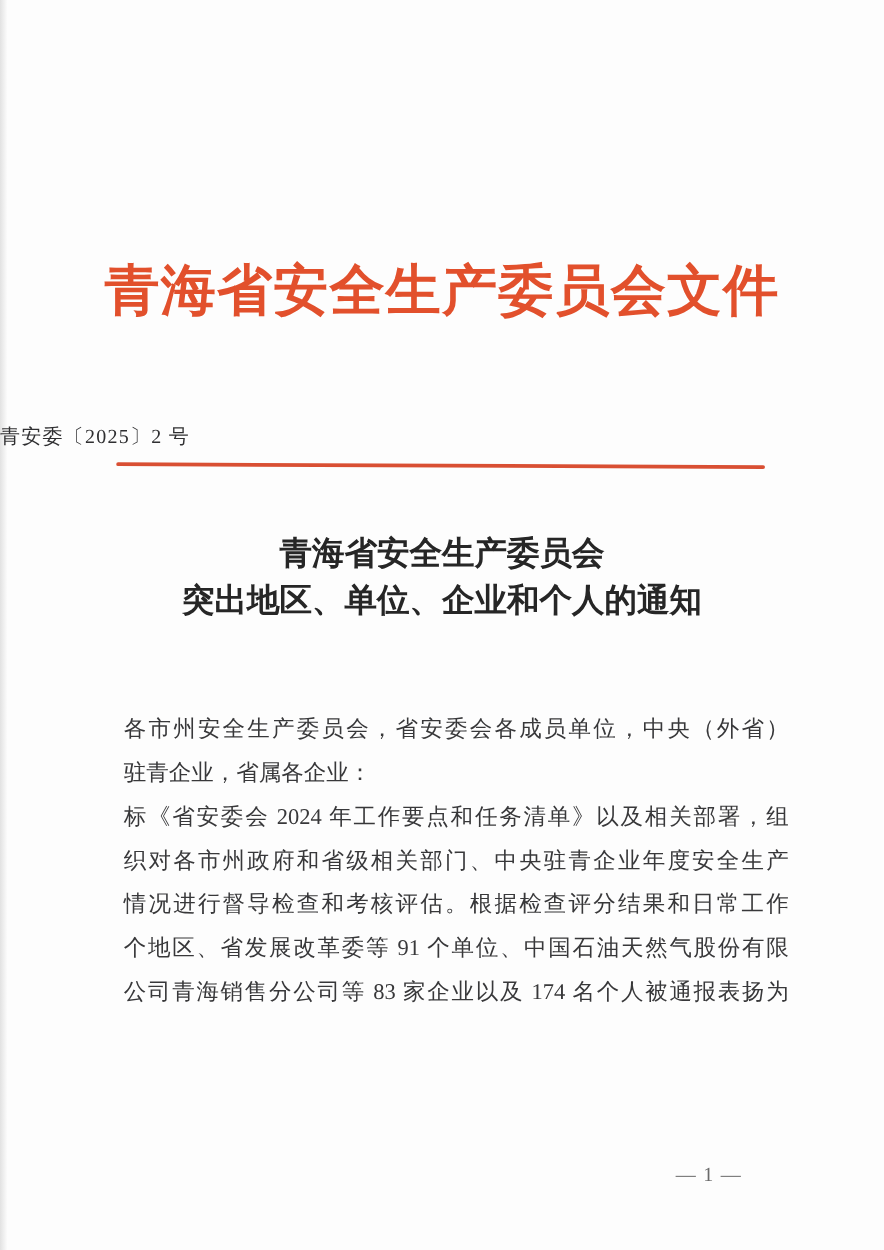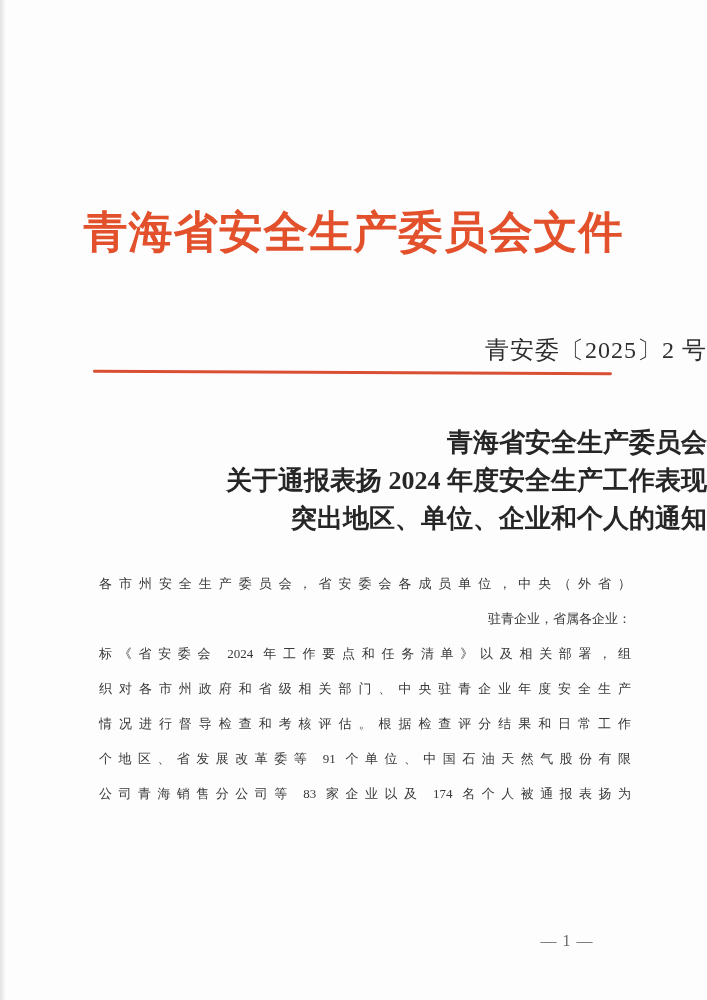--- a/index.html
+++ b/index.html
@@ -31,55 +31,55 @@
     font-size: 44px;
     font-weight: 700;
     letter-spacing: 1px;
     line-height: 66px;
     color: var(--accent-red, #e2502c);
   }
   .doc-number {
     position: absolute;
     top: 336px; left: 0;
     width: 100%;
-    text-align: right;
-    font-size: 24px;
+    text-align: left;
+    font-size: 16px;
     letter-spacing: 1px;
     line-height: 28px;
     color: #2f2f31;
   }
   .red-rule {
     position: absolute;
     top: 371px; left: 93px;
     width: 519px; height: 3px;
     border-radius: 2px;
     background: var(--rule-red, #d94f33);
     transform: rotate(0.25deg);
   }
   .doc-title {
     position: absolute;
     top: 424px; left: 0;
     width: 100%;
-    text-align: right;
+    text-align: center;
     font-size: 26px;
     font-weight: 700;
     line-height: 38px;
     color: var(--heading-ink, #262626);
   }
   .body-block {
     position: absolute;
     top: 566px; left: 99px;
     width: 532px;
-    font-size: 13px;
+    font-size: 18px;
     color: var(--body-ink, #38383a);
   }
   .body-line {
     height: 35px;
     line-height: 35px;
-    text-align: right;
+    text-align: left;
   }
   .body-line.fill {
     text-align: justify;
     text-align-last: justify;
   }
   .body-line.indent {
     text-indent: 2em;
   }
   .page-number {
     position: absolute;
@@ -100,21 +100,20 @@
   <div class="left-edge"></div>
 
   <div class="agency-header">青海省安全生产委员会文件</div>
 
   <div class="doc-number">青安委〔2025〕2 号</div>
 
   <div class="red-rule"></div>
 
   <div class="doc-title">
     <div class="title-line">青海省安全生产委员会</div>
-    <div class="title-line">关于通报表扬 2024 年度安全生产工作表现</div>
     <div class="title-line">突出地区、单位、企业和个人的通知</div>
   </div>
 
   <div class="body-block" id="body-lines">
       <div class="body-line fill">各市州安全生产委员会，省安委会各成员单位，中央（外省）</div>
       <div class="body-line">驻青企业，省属各企业：</div>
       <div class="body-line fill">标《省安委会 2024 年工作要点和任务清单》以及相关部署，组</div>
       <div class="body-line fill">织对各市州政府和省级相关部门、中央驻青企业年度安全生产</div>
       <div class="body-line fill">情况进行督导检查和考核评估。根据检查评分结果和日常工作</div>
       <div class="body-line fill">个地区、省发展改革委等 91 个单位、中国石油天然气股份有限</div>

